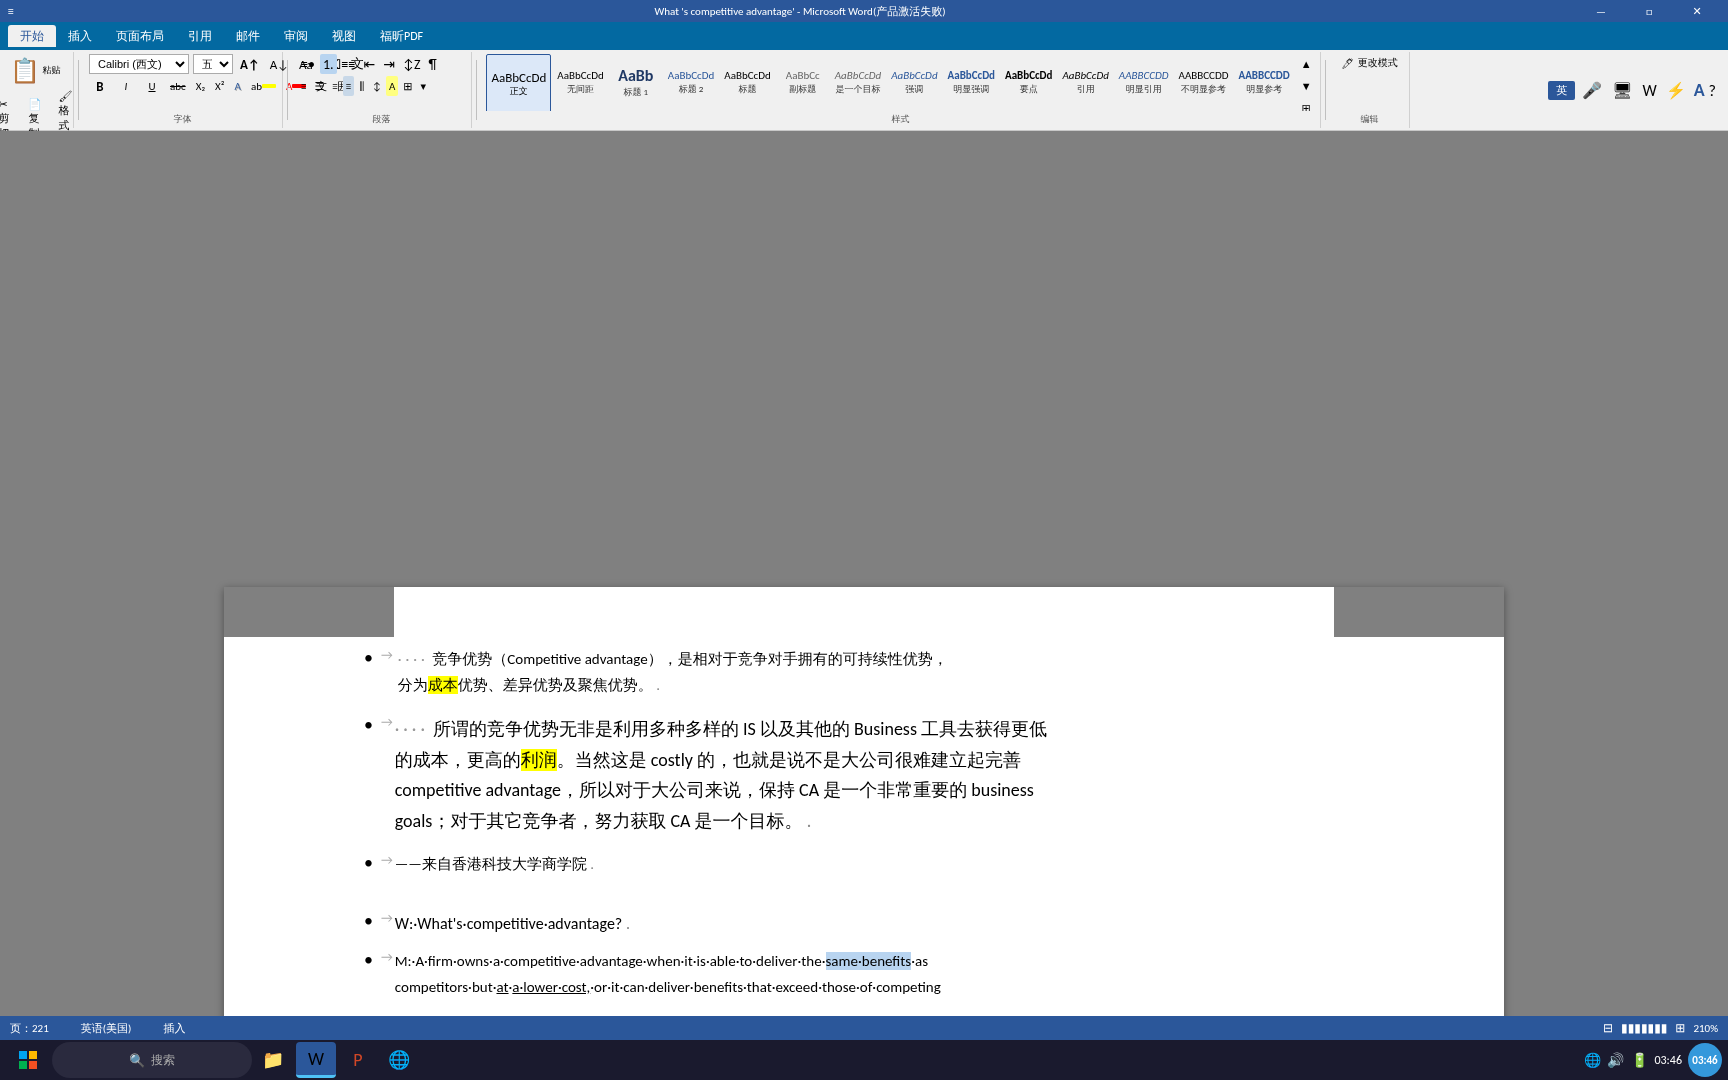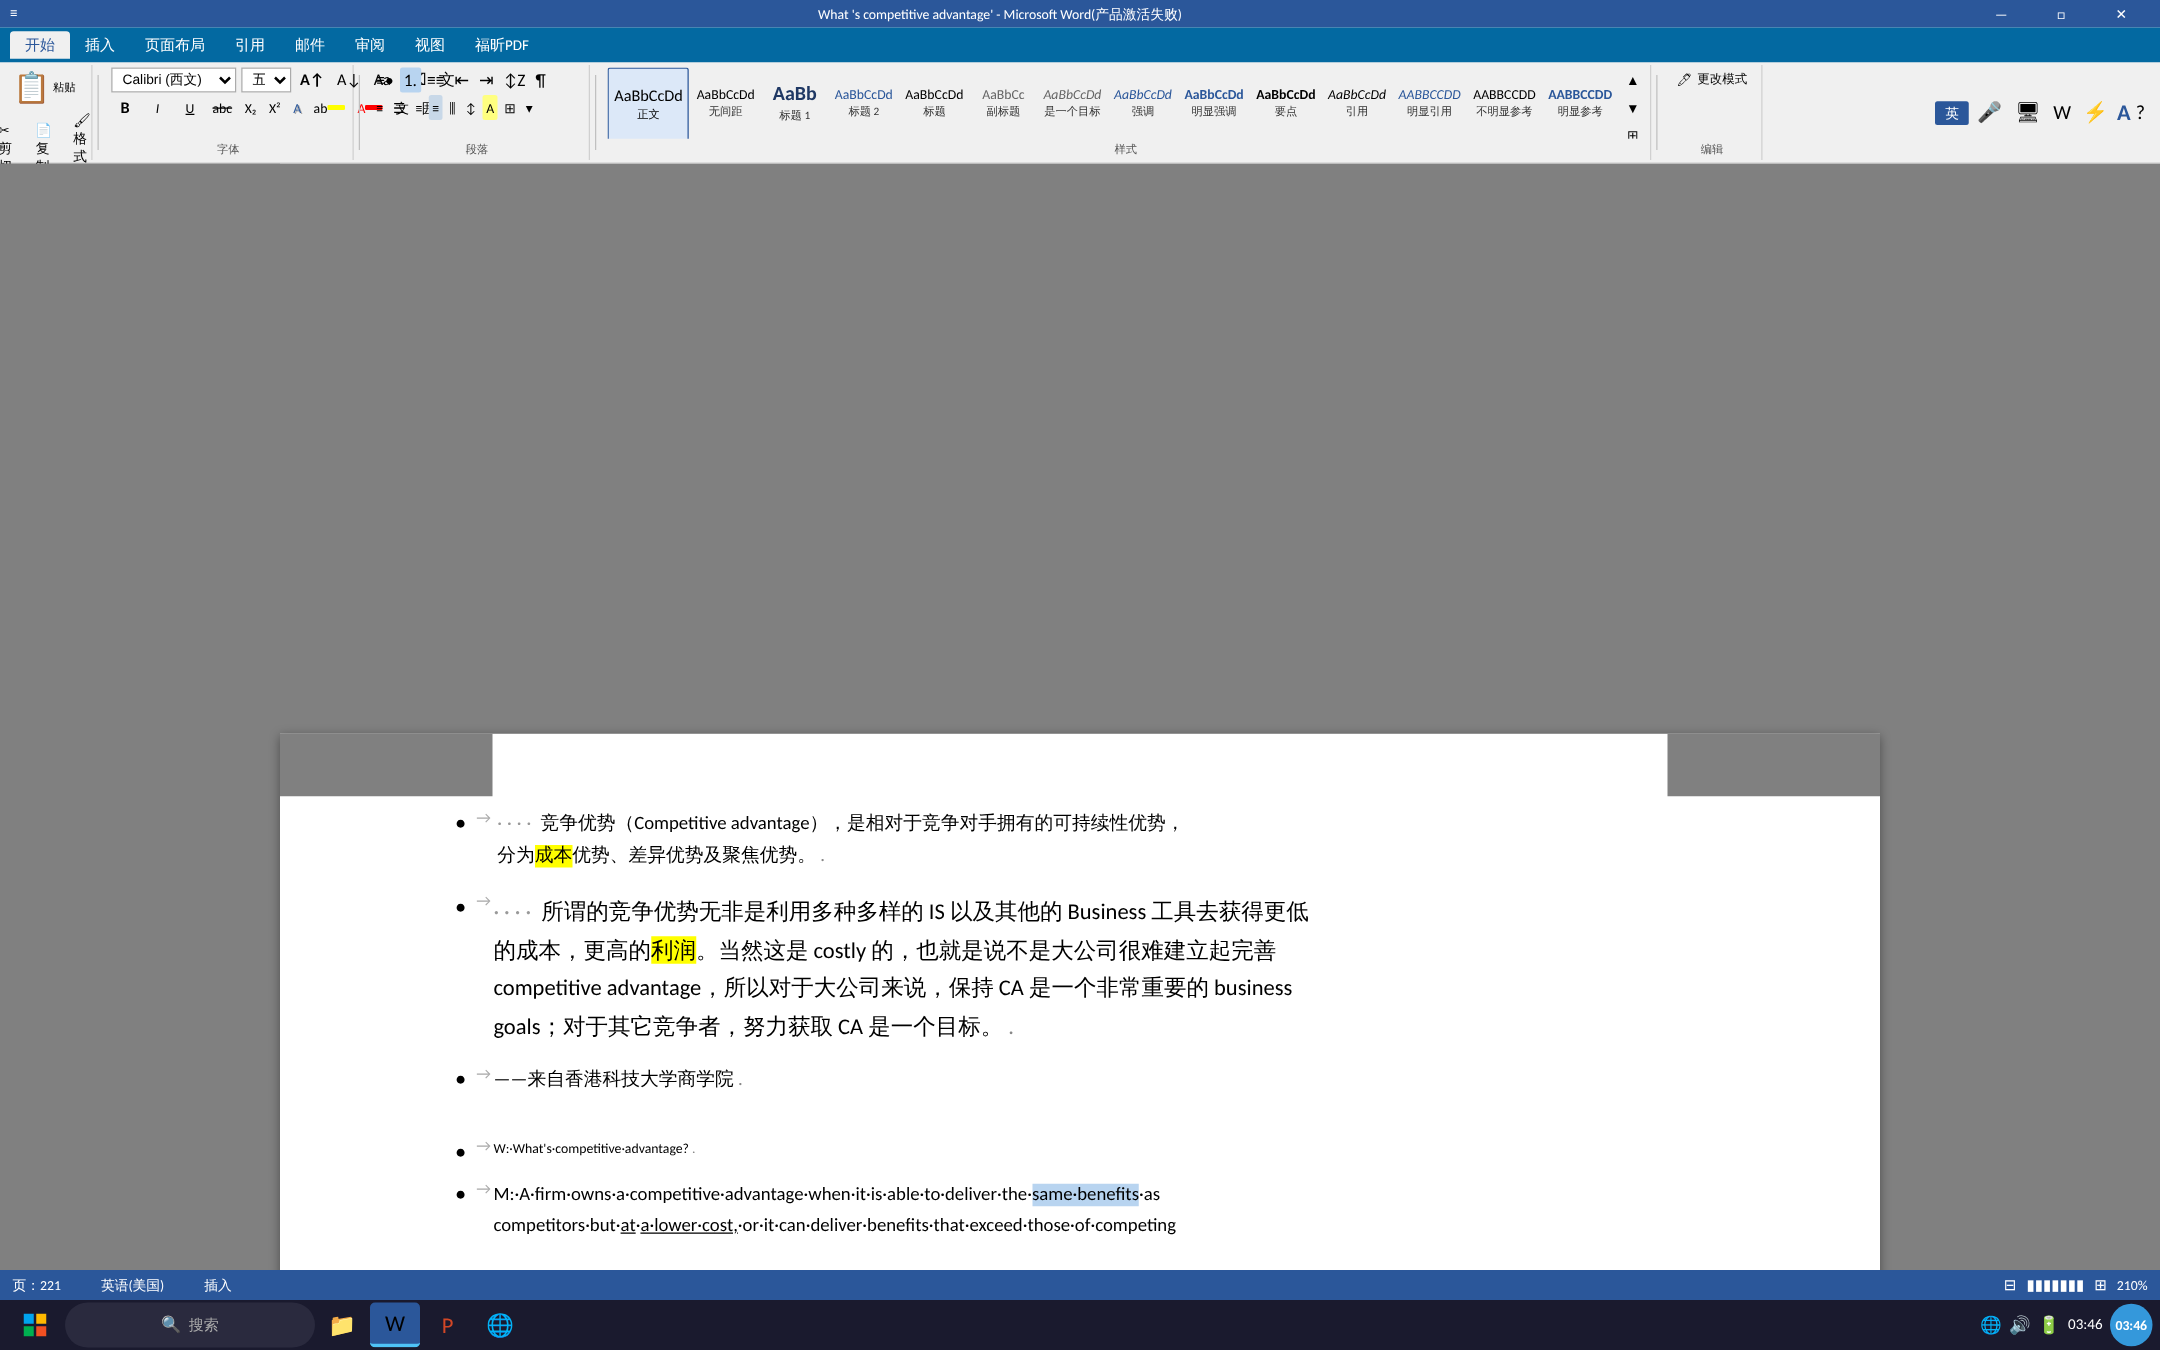--- a/index.html
+++ b/index.html
@@ -455,21 +455,21 @@
         <span>——来自香港科技大学商学院</span>
         <span style="color:#888;">.</span>
       </div>
     </div>
 
     <div style="height:8px;"></div>
 
     <div style="display:flex; align-items:flex-start; margin-bottom:12px;">
       <span style="font-size:18px; margin-right:8px; flex-shrink:0;">•</span>
       <span style="font-size:13px; color:#aaa; margin-right:2px;">→</span>
-      <div style="font-size:11px; line-height:1.7;">
+      <div style="font-size:16px; line-height:1.7;">
         <span>W:·What's·competitive·advantage?</span>
         <span style="color:#888;">.</span>
       </div>
     </div>
 
     <div style="display:flex; align-items:flex-start; margin-bottom:12px;">
       <span style="font-size:18px; margin-right:8px; flex-shrink:0;">•</span>
       <span style="font-size:13px; color:#aaa; margin-right:2px;">→</span>
       <div style="font-size:15px; line-height:1.7;">
         <span>M:·A·firm·owns·a·competitive·advantage·when·it·is·able·to·deliver·the·</span><span style="background:#b8d4f0;">same·benefits</span><span>·as</span><br>

